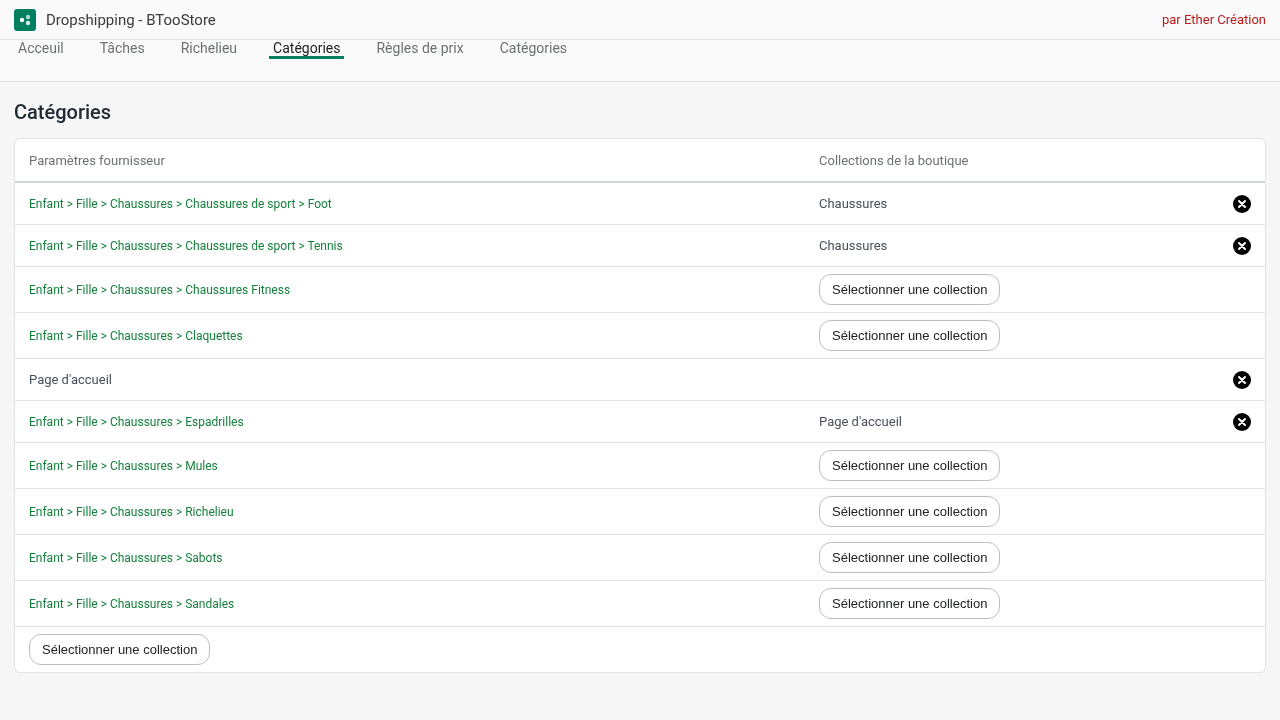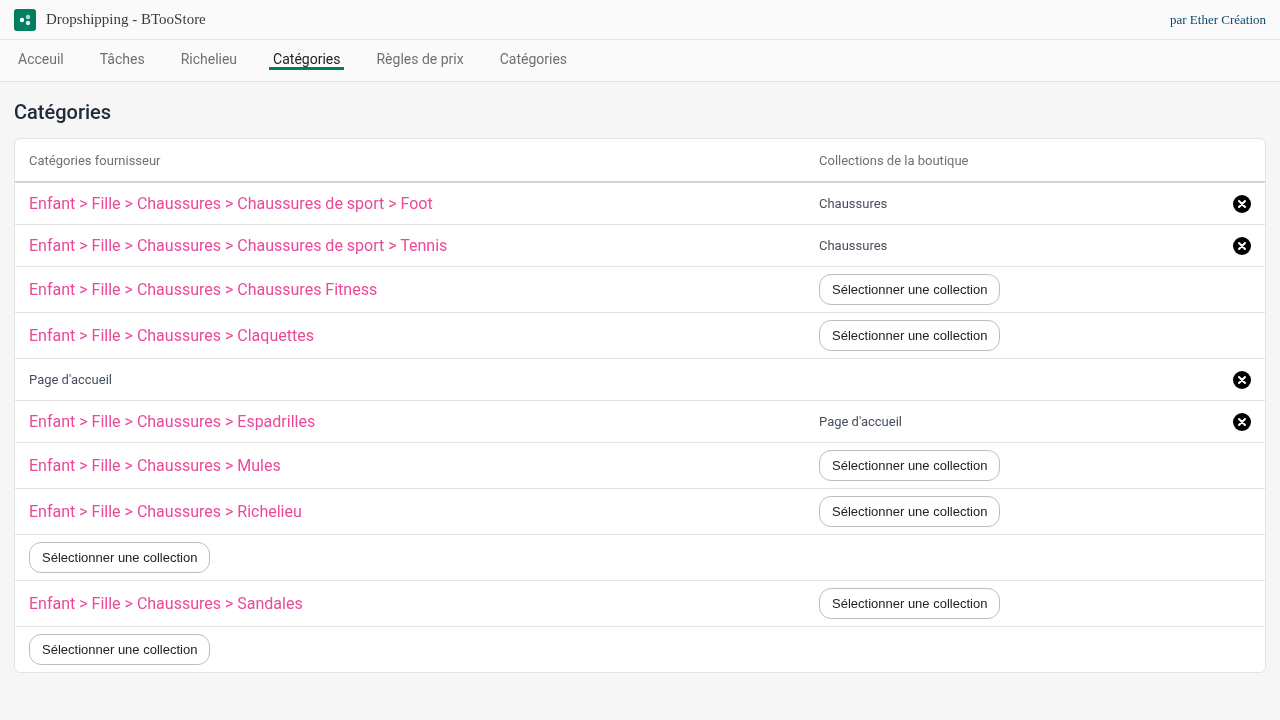--- a/index.html
+++ b/index.html
@@ -10,42 +10,41 @@
     font-size: 14px;
   }
   .topbar {
     display: flex;
     align-items: center;
     justify-content: space-between;
     padding: 8px 14px;
     background: #fafafa;
     border-bottom: 1px solid #e1e3e5;
     height: 40px;
-    font-family: Liberation Serif, serif;
   }
   .topbar-left { display: flex; align-items: center; gap: 10px; }
   .logo {
     width: 22px; height: 22px;
     background: #008060;
     border-radius: 3px;
     display: flex; align-items: center; justify-content: center;
     color: #fff;
     font-size: 12px;
     font-weight: bold;
   }
   .app-title { font-size: 15px; color: #3b3b3b; }
-  .app-author { font-size: 13px; color: #0c4a6e; }
+  .app-author { font-size: 13px; color: #b91c1c; }
   .tabs {
     display: flex;
     gap: 28px;
     padding: 0 14px;
     background: #fafafa;
     border-bottom: 1px solid #e1e3e5;
     height: 42px;
-    align-items: center;
+    align-items: flex-start;
   }
   .tab {
     display: flex; align-items: center;
     color: #6d7175;
     cursor: pointer;
     font-size: 14px;
     border-bottom: 3px solid transparent;
     padding: 0 4px;
   }
   .tab.active {
@@ -72,21 +71,21 @@
     align-items: center;
     border-bottom: 1px solid #e1e3e5;
     min-height: 42px;
     padding: 0 14px;
   }
   .header-row {
     min-height: 44px;
     border-bottom: 2px solid #d2d5d8;
   }
   .row:last-child { border-bottom: none; }
-  .col-supplier { flex: 0 0 790px; color: #ec4899; font-size: 16px; }
+  .col-supplier { flex: 0 0 790px; color: #15803d; font-size: 12px; }
   .col-collection { flex: 1; display: flex; align-items: center; color: #454f5b; font-size: 13px; }
   .col-action { flex: 0 0 30px; display: flex; justify-content: flex-end; }
   .header-row .col-supplier,
   .header-row .col-collection { color: #6d7175; font-size: 13px; }
   .row.btn-row { padding-top: 7px; padding-bottom: 7px; }
   .select-btn {
     background: #fff;
     border: 1px solid #babfc3;
     border-radius: 12px;
     padding: 7px 12px;
@@ -127,21 +126,21 @@
   <div class="tab active">Catégories</div>
   <div class="tab">Règles de prix</div>
   <div class="tab">Catégories</div>
 </div>
 
 <div class="content">
   <h1 class="page-title">Catégories</h1>
 
   <div class="table">
     <div class="header-row">
-      <div class="col-supplier">Catégories fournisseur</div>
+      <div class="col-supplier">Paramètres fournisseur</div>
       <div class="col-collection">Collections de la boutique</div>
       <div class="col-action"></div>
     </div>
     <div id="rows-container">
         <div class="row">
           <div class="col-supplier">Enfant &gt; Fille &gt; Chaussures &gt; Chaussures de sport &gt; Foot</div>
           <div class="col-collection">Chaussures</div>
           <div class="col-action">
             <div class="remove-icon">
               <svg width="10" height="10" viewBox="0 0 10 10">
@@ -204,20 +203,21 @@
           <div class="col-action"></div>
         </div>
         <div class="row btn-row">
           <div class="col-supplier">Enfant &gt; Fille &gt; Chaussures &gt; Richelieu</div>
           <div class="col-collection">
             <button class="select-btn">Sélectionner une collection</button>
           </div>
           <div class="col-action"></div>
         </div>
         <div class="row btn-row">
+          <div class="col-supplier">Enfant &gt; Fille &gt; Chaussures &gt; Sabots</div>
           <div class="col-collection">
             <button class="select-btn">Sélectionner une collection</button>
           </div>
           <div class="col-action"></div>
         </div>
         <div class="row btn-row">
           <div class="col-supplier">Enfant &gt; Fille &gt; Chaussures &gt; Sandales</div>
           <div class="col-collection">
             <button class="select-btn">Sélectionner une collection</button>
           </div>

